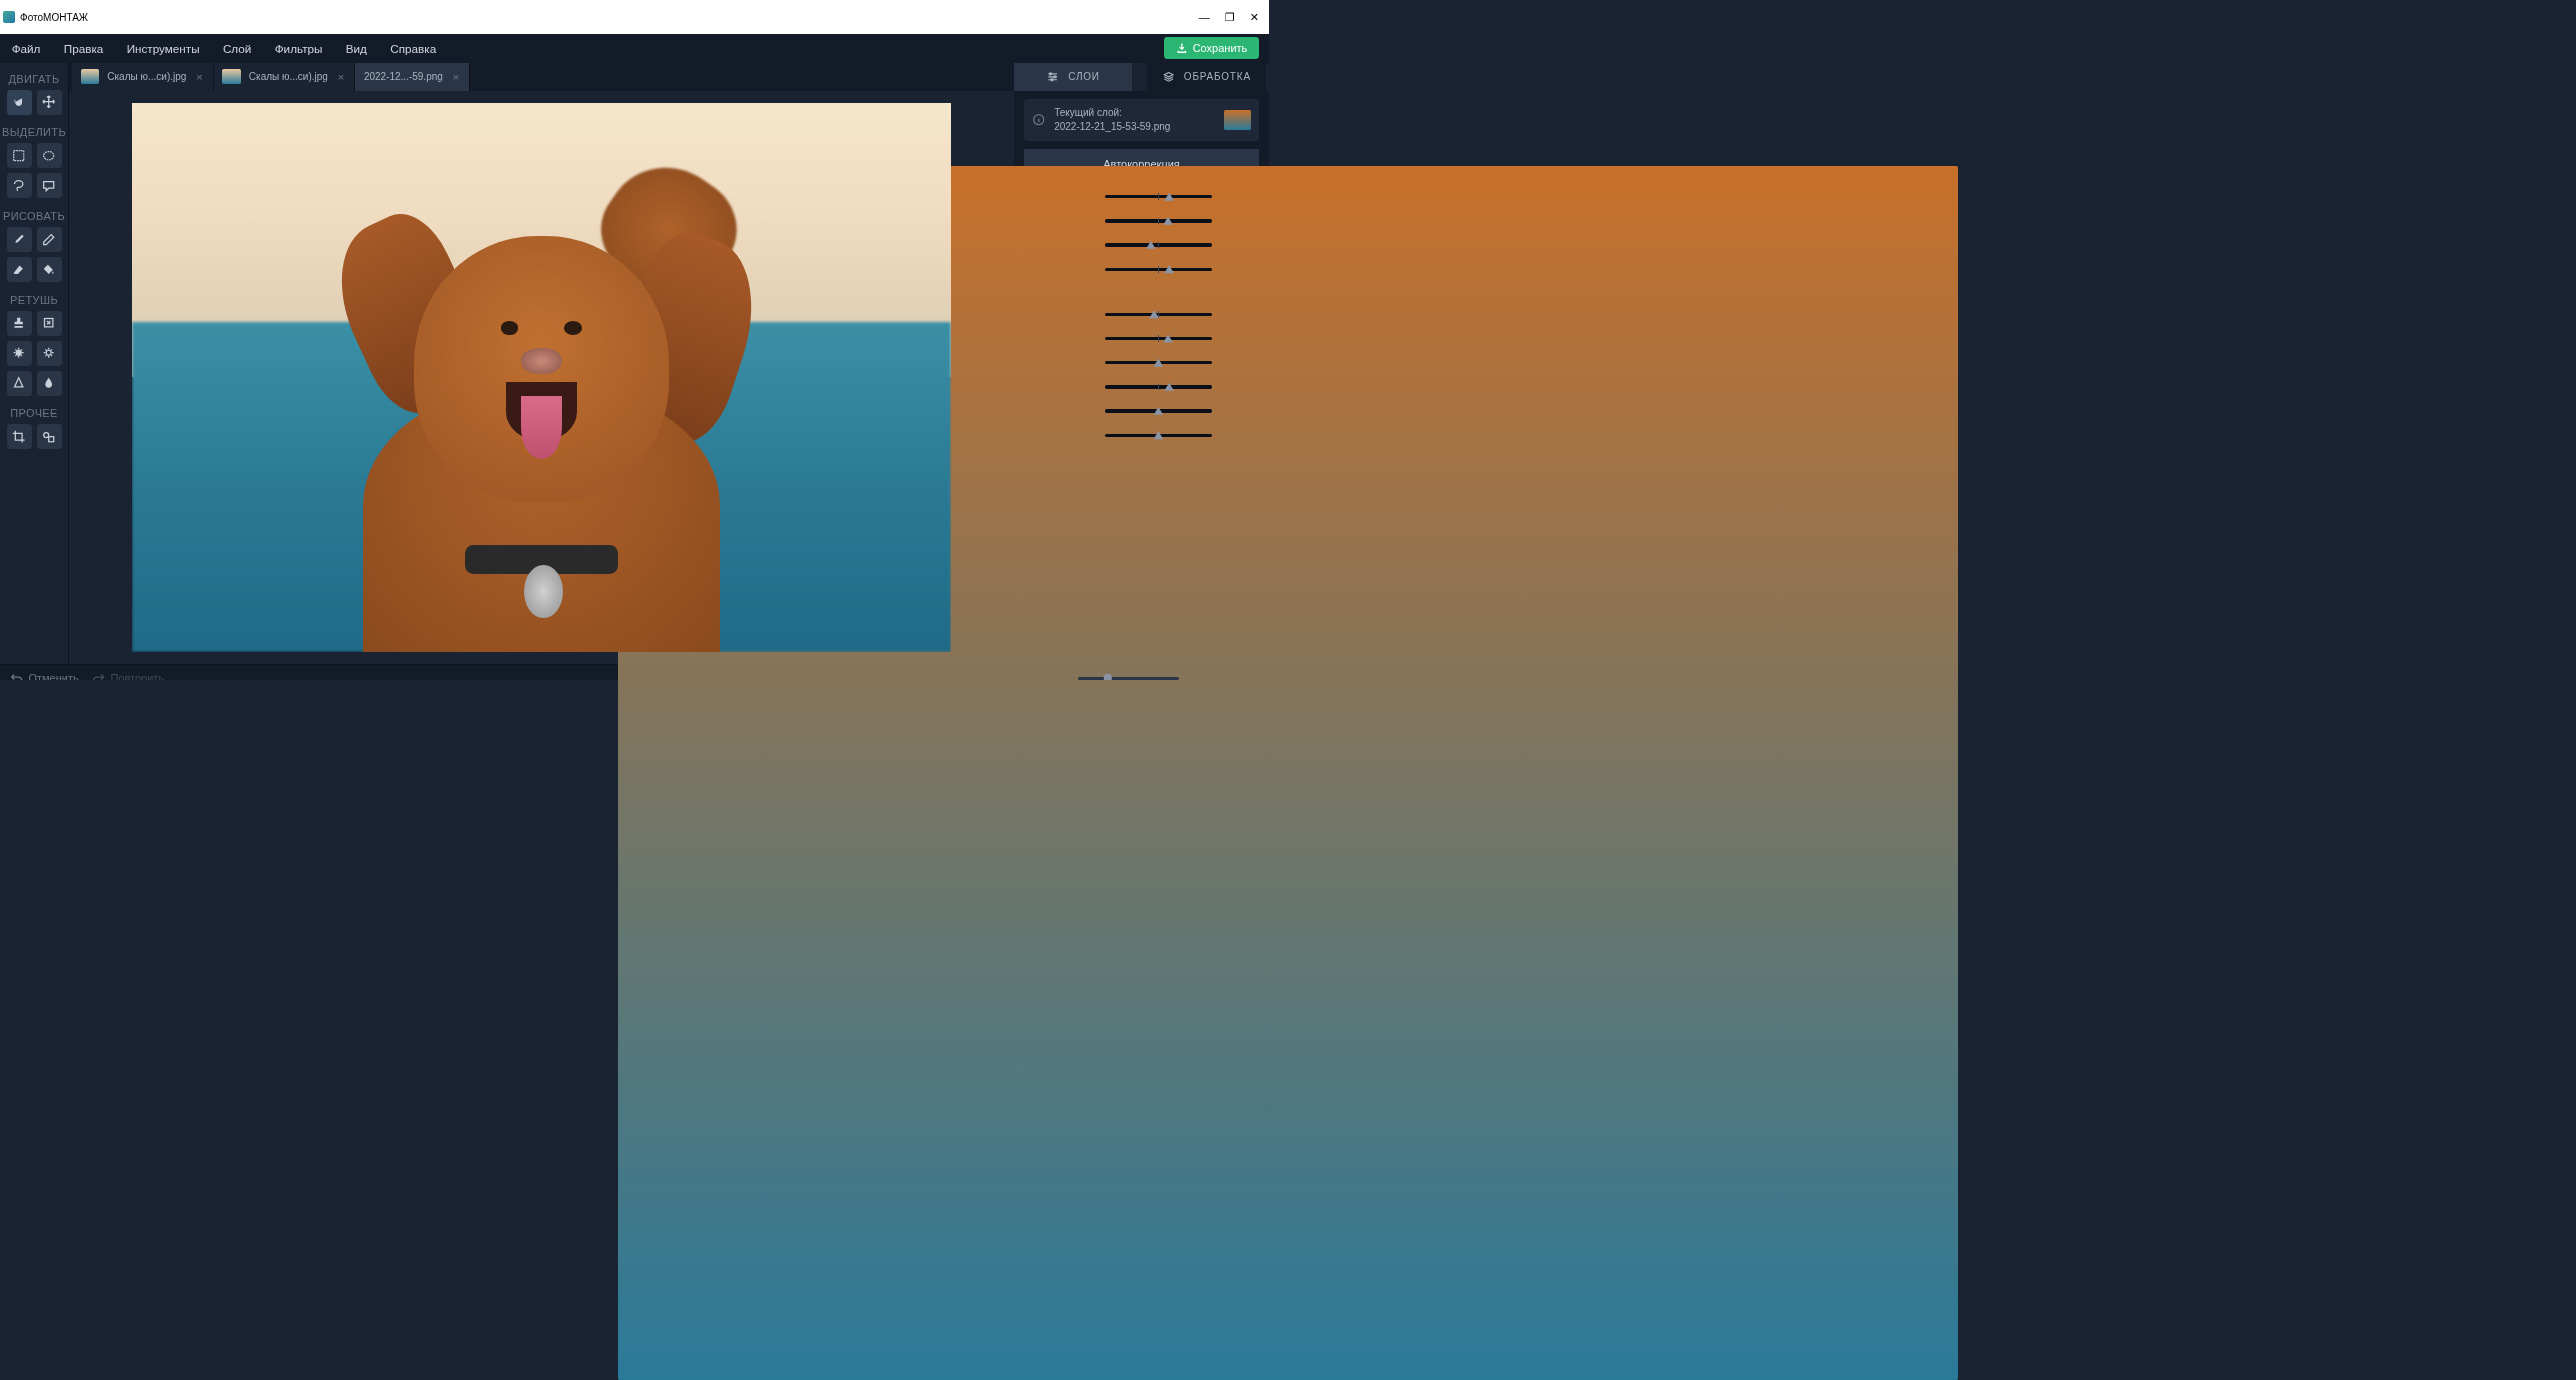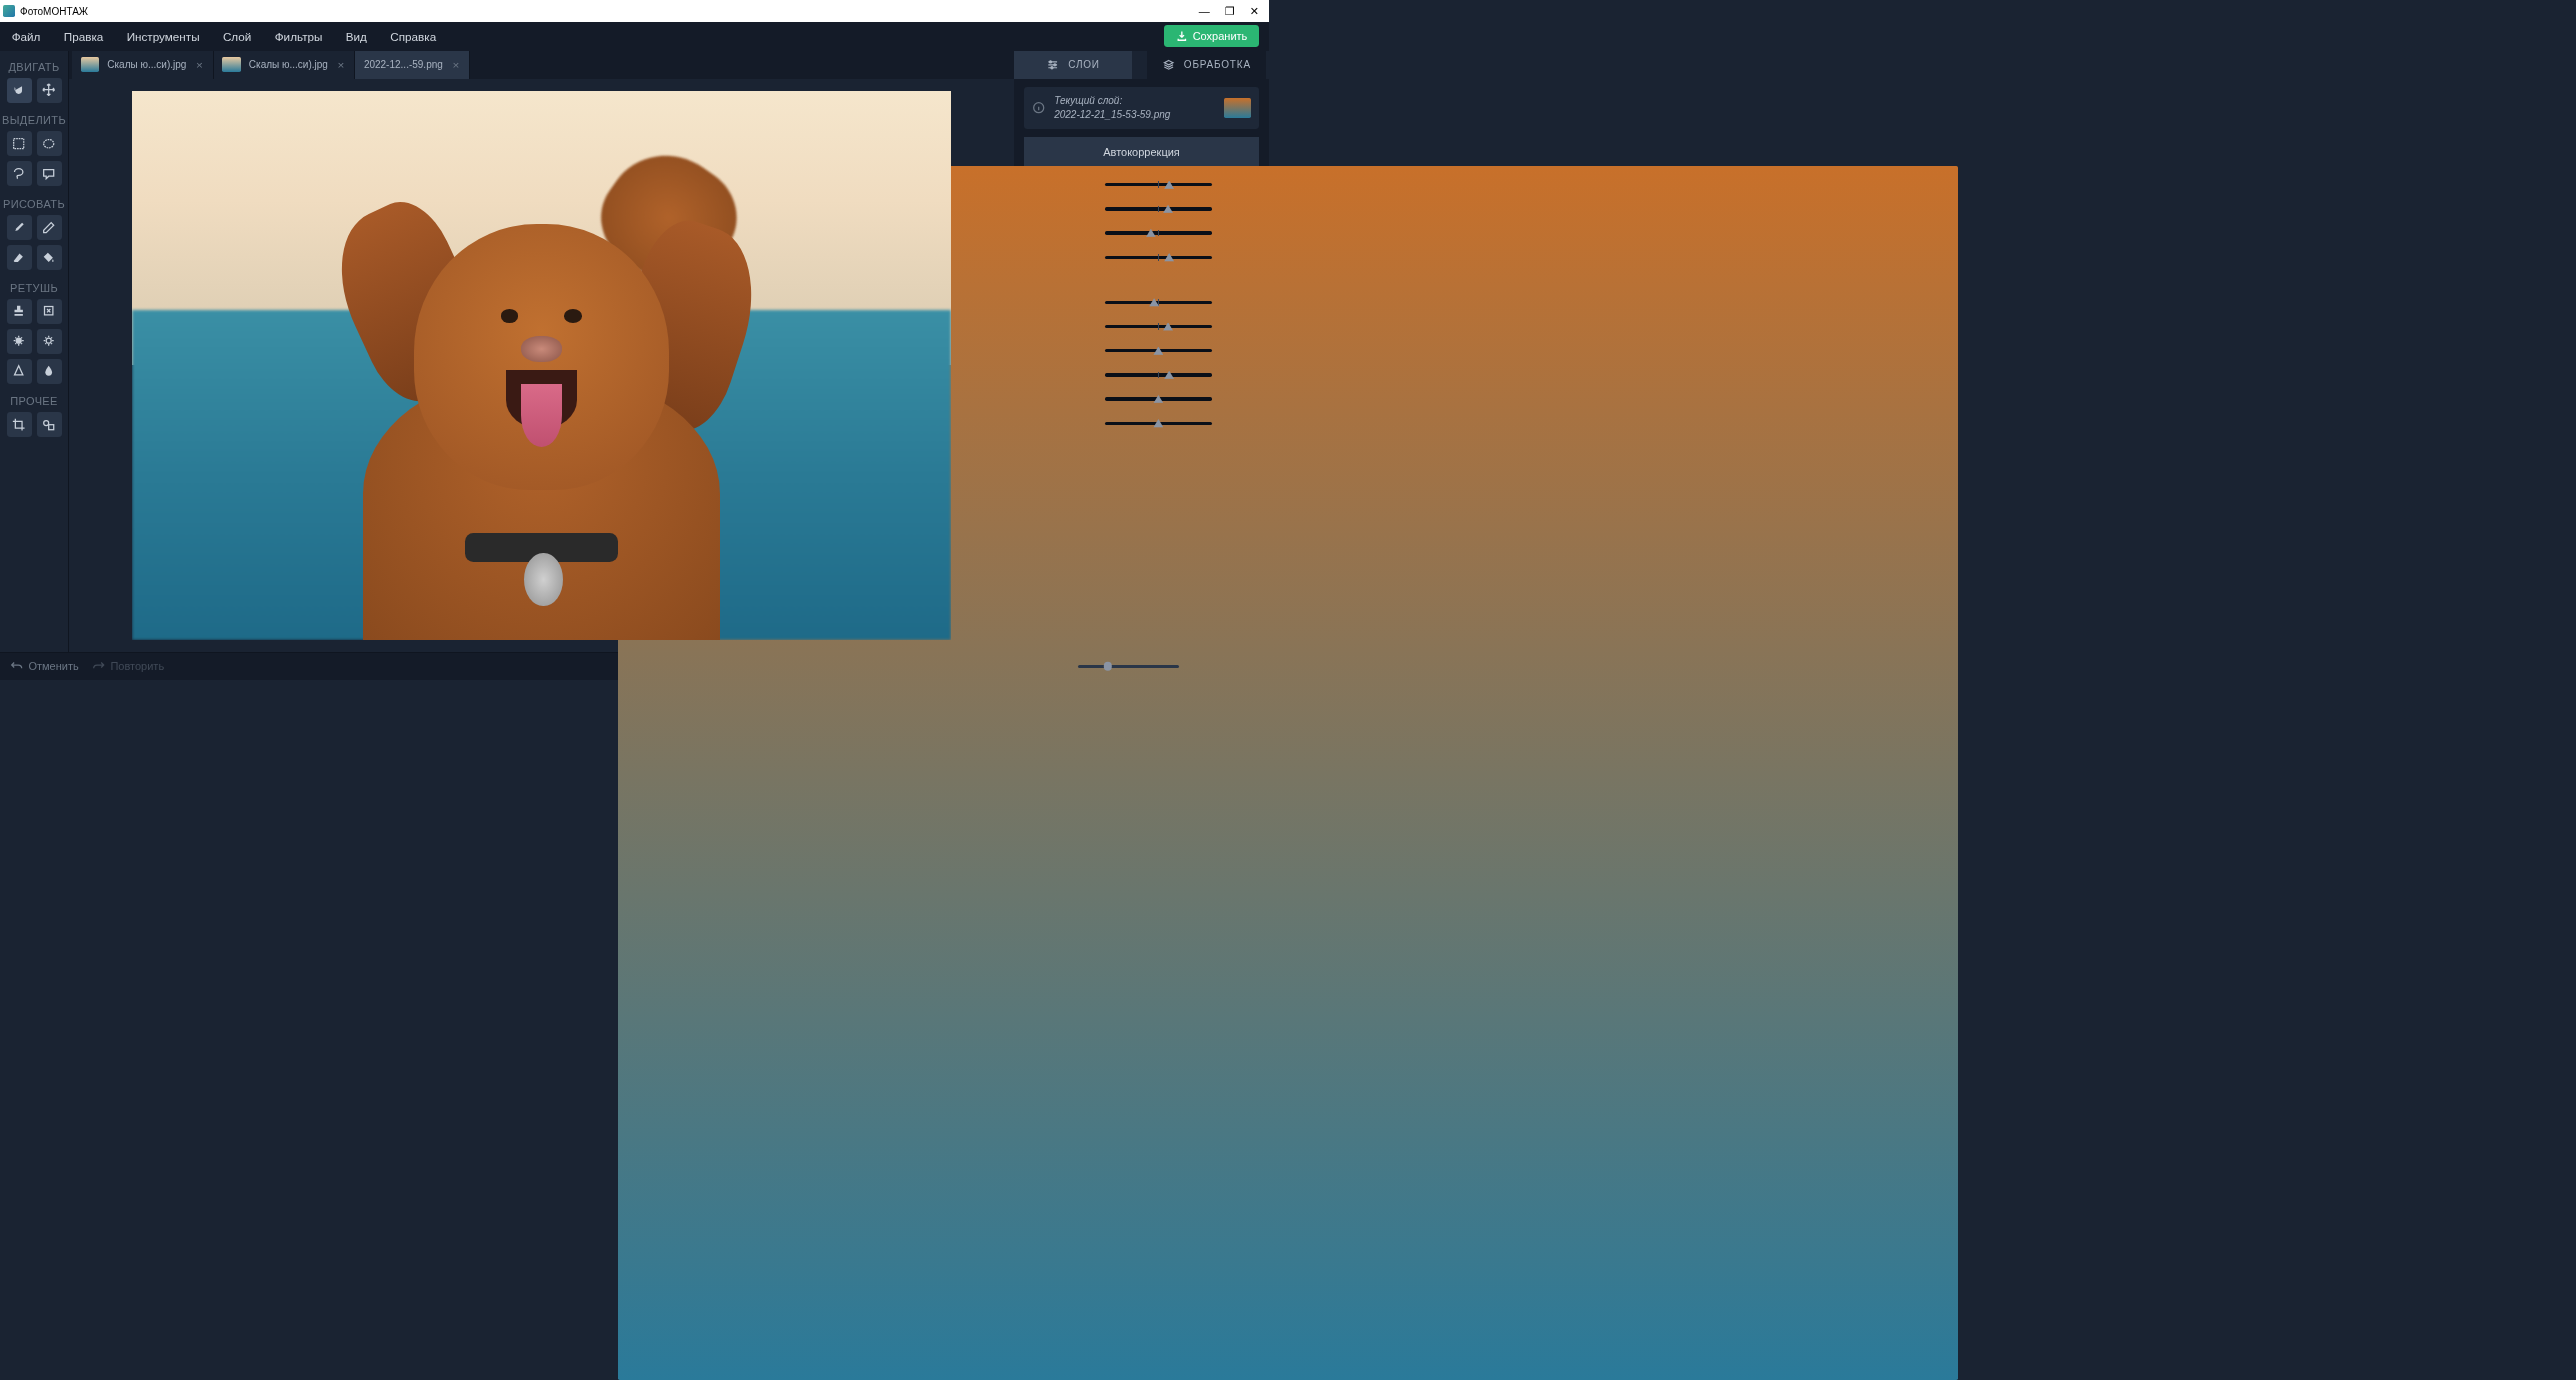--- a/index.html
+++ b/index.html
@@ -1,18 +1,18 @@
 <!DOCTYPE html>
 <html style="font-size:13.4px"><head>
 <meta charset="utf-8">
 <style>
 * { margin: 0; padding: 0; box-sizing: border-box; font-family: 'Segoe UI', Arial, sans-serif; user-select: none; }
 body { background: #1a2332; color: #a8b2c0; overflow: hidden; width: 1269px; height: 680px; }
 
-.titlebar { height: 22px; background: #fff; display: flex; align-items: center; padding: 0 3.4px; color: #000; font-size: 10px; }
+.titlebar { height: 34px; background: #fff; display: flex; align-items: center; padding: 0 3.4px; color: #000; font-size: 10px; }
 .titlebar-icon { width: 11.7px; height: 11.7px; margin-right: 5px; background: linear-gradient(135deg,#4a9,#27a); border-radius: 1.7px; }
 .titlebar-title { flex: 1; }
 .titlebar-controls { display: flex; gap: 15px; padding-right: 6.7px; }
 .titlebar-controls span { cursor: pointer; font-size: 11px; }
 
 .menubar { height: 28.5px; background: #141b28; display: flex; align-items: center; padding: 0 10px; gap: 20px; font-size: 11.7px; color: #d0d6de; }
 .menubar .menu-item { cursor: pointer; padding: 3.4px 1.7px; }
 .menubar .spacer { flex: 1; }
 .save-btn { background: #2bb673; color: #fff; border-radius: 3.4px; padding: 5px 11.7px; display: flex; align-items: center; gap: 5px; font-size: 11px; cursor: pointer; }
 .save-btn svg { width: 11.7px; height: 11.7px; }
@@ -55,21 +55,21 @@
 
 .right-panel { width: 255px; background: #141b28; display: flex; flex-direction: column; }
 .panel-tabs { display: flex; height: 28.5px; gap: 15px; padding: 0 3.4px 0 0; background: #1a2332; text-align: center; }
 .panel-tab { flex: 1; display: flex; align-items: center; justify-content: center; gap: 8.4px; background: #141b28; font-size: 10px; letter-spacing: 0.8px; color: #a8b2c0; cursor: pointer; }
 .panel-tab.active { background: #2a3648; }
 .panel-tab svg { width: 13.4px; height: 11.7px; }
 
 .panel-body { flex: 1; padding: 8.4px 10px; overflow-y: auto; }
 .layer-info { display: flex; align-items: center; gap: 8.4px; background: #1e2838; padding: 6.7px 8.4px; border-radius: 3.4px; margin-bottom: 8.4px; }
 .layer-info svg { width: 13.4px; height: 13.4px; color: #6b7684; flex-shrink: 0; }
-.layer-text { flex: 1; font-size: 10px; line-height: 1.4; font-style: italic; }
+.layer-text { flex: 1; font-size: 10px; line-height: 1.4; }
 .layer-thumb { width: 27px; height: 20px; border-radius: 1.7px; background: linear-gradient(#c8702a,#2a7a9a); }
 
 .auto-btn { background: #2a3648; text-align: center; padding: 8.4px; border-radius: 0; font-size: 11px; color: #d0d6de; cursor: pointer; margin-bottom: 11.7px; }
 
 .slider-row { display: flex; align-items: center; gap: 6.7px; margin-bottom: 10px; font-size: 10px; }
 .slider-label { width: 74px; color: #a8b2c0; }
 .slider-track { flex: 1; height: 3.4px; background: #0a0f18; border-radius: 1.7px; position: relative; cursor: pointer; }
 .slider-thumb { position: absolute; top: 50%; width: 10px; height: 8.4px; background: #8a94a4; transform: translate(-50%,-50%); clip-path: polygon(50% 0,100% 100%,0 100%); }
 .slider-track::before { content:''; position:absolute; left:50%; top:-1.7px; width:0.8px; height:6.7px; background:#3a4658; }
 .slider-val { width: 23.5px; text-align: right; color: #c8d0da; }

